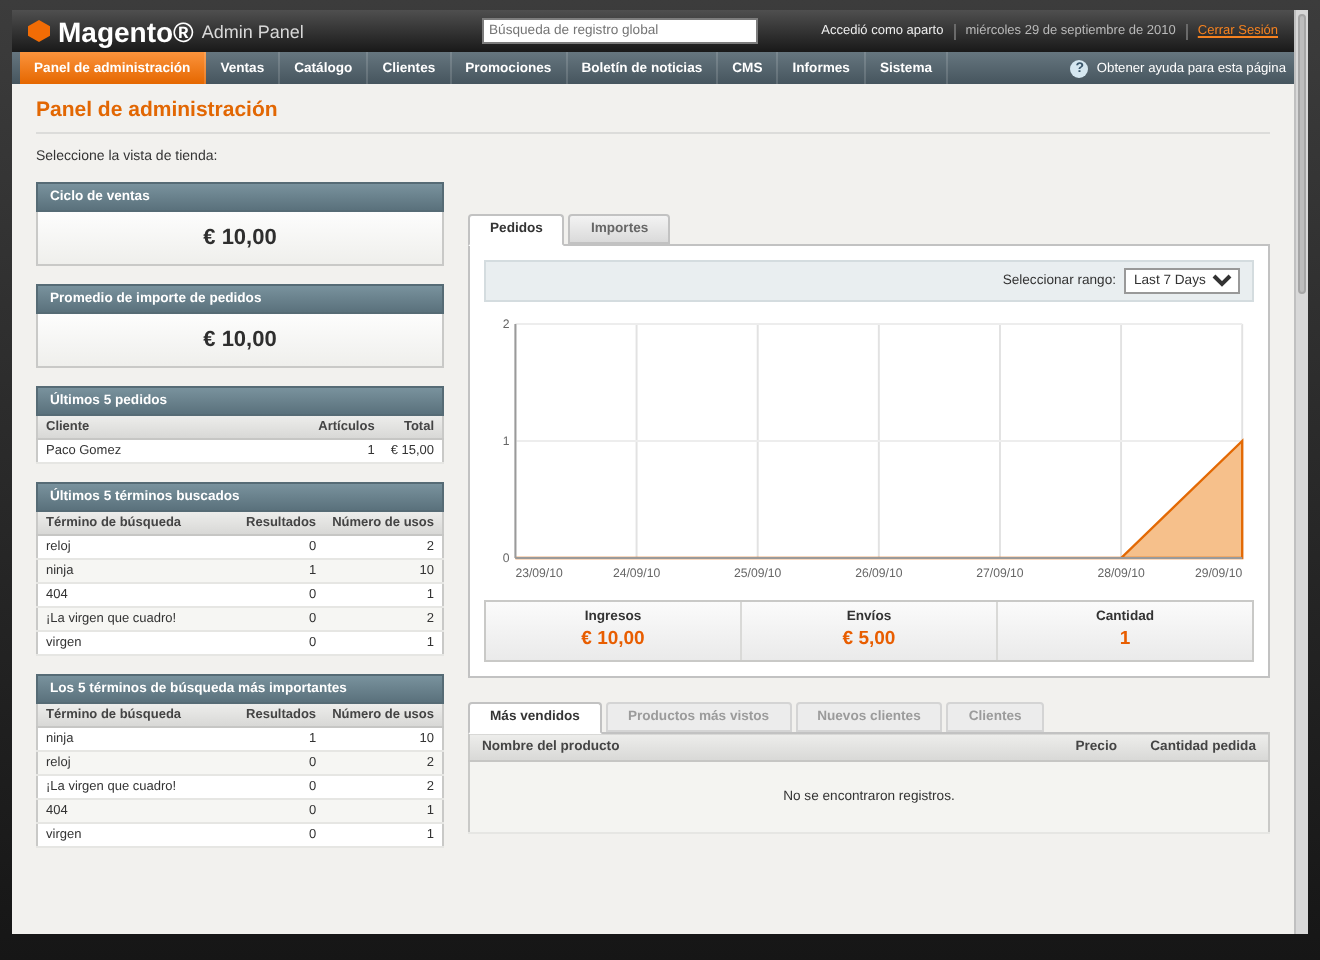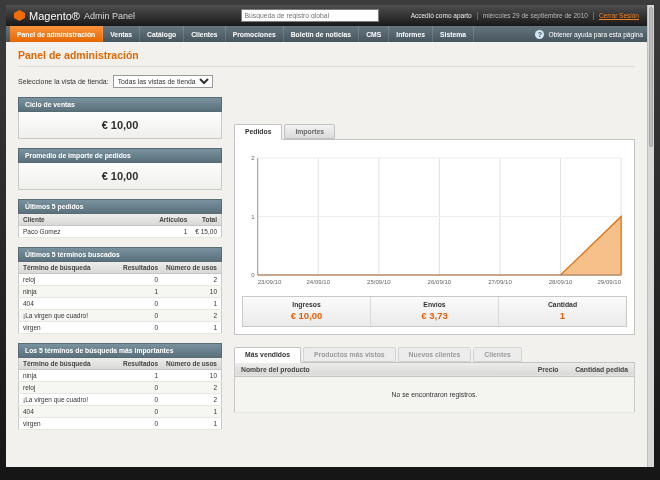--- a/index.html
+++ b/index.html
@@ -8,21 +8,21 @@
   .window{width:660px;height:480px;background:linear-gradient(#3c3c3c,#161616);padding:5px 6px 13px 6px}
   .page{width:100%;height:100%;background:#f2f1ee;display:flex;overflow:hidden}
   .page-inner{flex:1;display:flex;flex-direction:column;min-width:0}
   
   .scrollbar{width:7px;background:#d8d8d8;border-left:1px solid #c0c0c0;position:relative}
   .scroll-thumb{position:absolute;top:2px;left:1px;right:1px;height:140px;background:#bdbdbd;border:1px solid #a6a6a6;border-radius:2px}
   
   .topbar{height:21px;background:linear-gradient(#4f4f4f,#191919);display:flex;align-items:center;padding:0 8px;flex:none}
   .top-left{flex:1;display:flex;align-items:center;gap:4px;min-width:0}
   .logo-icon{width:11px;height:11px;background:#f26c05;clip-path:polygon(50% 0,100% 28%,100% 72%,50% 100%,0 72%,0 28%);flex:none}
-  .brand{color:#fff;font-weight:normal;font-size:11px;white-space:nowrap}
+  .brand{color:#fff;font-weight:bold;font-size:14px;white-space:nowrap}
   .product{color:#d8d8d8;font-size:9px;white-space:nowrap}
   .search-input{width:138px;height:13px;font-size:6.8px;border:1px solid #7d7d7d;padding:0 3px;background:#fff;color:#555;flex:none;font-family:"Liberation Sans",sans-serif}
   .top-right{flex:1.15;display:flex;align-items:center;justify-content:flex-end;gap:5px;font-size:6.5px;color:#b9b9b9;white-space:nowrap}
   .logged{color:#ededed}
   .logout{color:#f58220;text-decoration:underline;cursor:pointer}
   .vsep{border-left:1px solid #6a6a6a;height:8px}
   
   .navbar{height:16px;background:linear-gradient(#66767f,#46555e);display:flex;align-items:stretch;padding:0 4px;flex:none}
   .nav-items{display:flex;align-items:stretch}
   .nav-item{color:#fff;font-size:6.8px;font-weight:bold;padding:0 7px;display:flex;align-items:center;border-right:1px solid rgba(255,255,255,.14);cursor:pointer;text-decoration:none;white-space:nowrap}
@@ -106,23 +106,20 @@
           <span class="help-icon">?</span>
           <span>Obtener ayuda para esta página</span>
         </div>
       </div>
 
       <div class="content">
         <div class="page-title">Panel de administración</div>
 
         <div class="store-row">
           <span>Seleccione la vista de tienda:</span>
-          <select>
-            <option>Todas las vistas de tienda</option>
-          </select>
         </div>
 
         <div class="cols">
 
           <div class="left-col">
 
             <div class="dash-box">
               <div class="dash-head">Ciclo de ventas</div>
               <div class="dash-value">€ 10,00</div>
             </div>
@@ -233,20 +230,26 @@
             </div>
           </div>
 
           <div class="right-col">
 
             <div class="tabs">
                 <span class="tab active">Pedidos</span>
                 <span class="tab">Importes</span>
               </div>
             <div class="panel">
+              <div class="range-row">
+                <span>Seleccionar rango:</span>
+                <select>
+                  <option>Last 7 Days</option>
+                </select>
+              </div>
               <div class="chart">
                   <svg viewBox="0 0 392 136" width="100%" height="136" preserveAspectRatio="none">
                     <line x1="16" y1="6" x2="16" y2="123" stroke="#e2e2e2" stroke-width="1"></line>
                     <line x1="77.66666666666666" y1="6" x2="77.66666666666666" y2="123" stroke="#e2e2e2" stroke-width="1"></line>
                     <line x1="139.33333333333331" y1="6" x2="139.33333333333331" y2="123" stroke="#e2e2e2" stroke-width="1"></line>
                     <line x1="201" y1="6" x2="201" y2="123" stroke="#e2e2e2" stroke-width="1"></line>
                     <line x1="262.66666666666663" y1="6" x2="262.66666666666663" y2="123" stroke="#e2e2e2" stroke-width="1"></line>
                     <line x1="324.3333333333333" y1="6" x2="324.3333333333333" y2="123" stroke="#e2e2e2" stroke-width="1"></line>
                     <line x1="386" y1="6" x2="386" y2="123" stroke="#e2e2e2" stroke-width="1"></line>
                     <line x1="16" y1="64.5" x2="386" y2="64.5" stroke="#ededed" stroke-width="1"></line>
@@ -266,21 +269,21 @@
                     <text x="386" y="132.5" font-size="6.2" text-anchor="end" fill="#666">29/09/10</text>
                   </svg>
                 </div>
               <div class="stats">
                   <div class="stat">
                     <div class="lbl">Ingresos</div>
                     <div class="val">€ 10,00</div>
                   </div>
                   <div class="stat">
                     <div class="lbl">Envíos</div>
-                    <div class="val">€ 3,73</div>
+                    <div class="val">€ 5,00</div>
                   </div>
                   <div class="stat">
                     <div class="lbl">Cantidad</div>
                     <div class="val">1</div>
                   </div>
                 </div>
             </div>
 
             <div class="tabs bottom-tabs">
                 <span class="tab active">Más vendidos</span>

